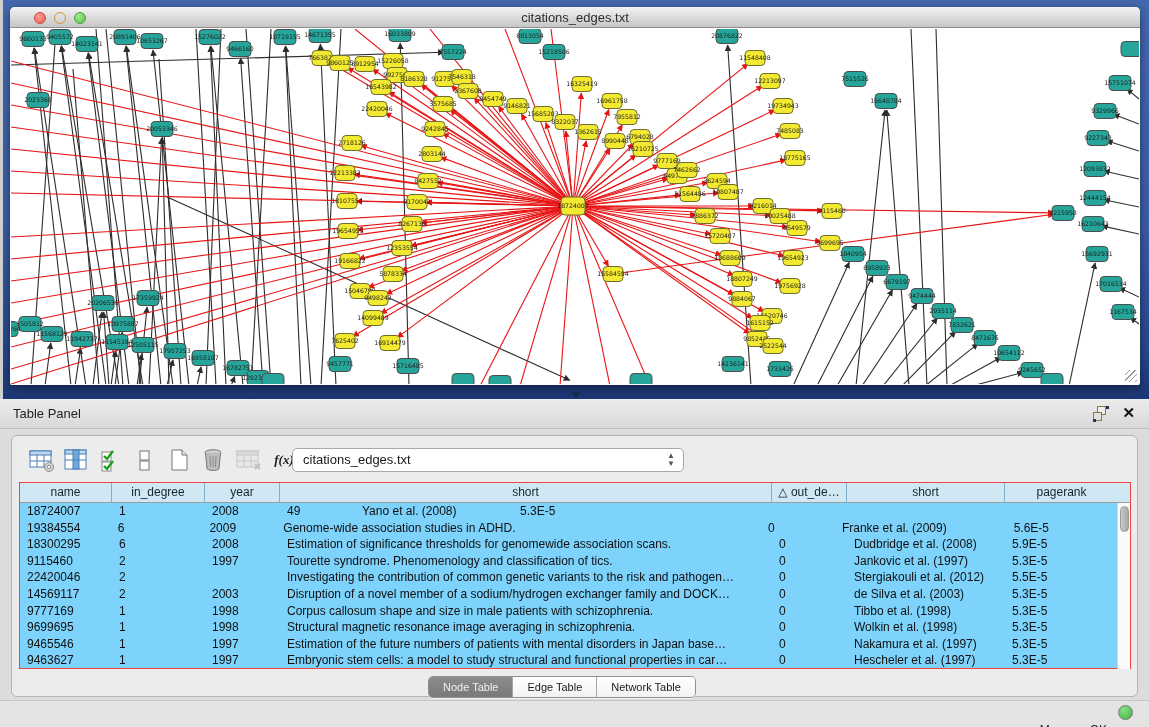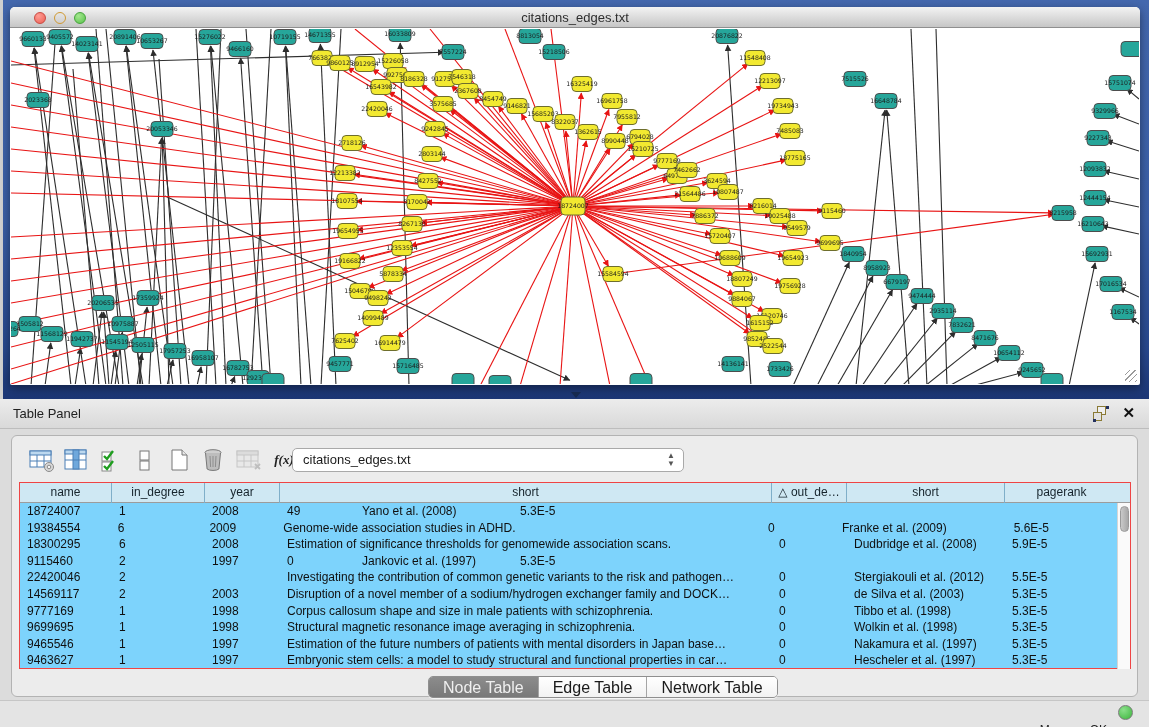--- a/index.html
+++ b/index.html
@@ -56,21 +56,21 @@
   #tbody{position:absolute;left:0;top:20px;width:1098px;height:166px;overflow:hidden;}
   .trow{display:flex;height:16.6px;font-size:12px;color:#101010;}
   .trow .tc{padding-left:7px;overflow:hidden;white-space:nowrap;line-height:16.5px;}
   #vscroll{position:absolute;right:0;top:20px;width:13px;height:166px;background:#fafafa;border-left:1px solid #d5d5d5;}
   #vthumb{position:absolute;left:1.5px;top:3px;width:9px;height:26px;border-radius:5px;
           background:linear-gradient(90deg,#c9c9c9,#a8a8a8);border:1px solid #9a9a9a;}
 
   
   #tabbar{position:absolute;left:416px;top:240px;height:22px;display:flex;border:1px solid #8f8f8f;border-radius:5px;overflow:hidden;
           box-shadow:0 1px 0 rgba(255,255,255,.7);}
-  .seg{height:30px;line-height:21px;font-size:16px;padding:0 14px;background:linear-gradient(180deg,#ffffff,#ececec);
+  .seg{height:30px;line-height:21px;font-size:11px;padding:0 14px;background:linear-gradient(180deg,#ffffff,#ececec);
        color:#1a1a1a;border-right:1px solid #a5a5a5;cursor:pointer;}
   .seg:last-child{border-right:none;}
   .seg.active{background:linear-gradient(180deg,#8c8c8c,#6f6f6f);color:#efefef;}
 
   
   #statusbar{position:absolute;left:0;top:700px;width:1149px;height:27px;background:#e4e4e4;border-top:1px solid #c6c6c6;}
   #statusbar .mem{position:absolute;right:42px;top:6px;font-size:12px;color:#222;margin-top:16px;}
   #mem-dot{position:absolute;right:16px;top:4px;width:15px;height:15px;border-radius:50%;
            background:radial-gradient(circle at 35% 30%,#8ae08a,#3cb53c);border:1px solid #7a7a7a;}
 </style>
@@ -637,20 +637,21 @@
               <div class="tc" style="width: 75px;">2008</div>
               <div class="tc" style="width: 492px;">Estimation of significance thresholds for genomewide association scans.</div>
               <div class="tc" style="width: 75px;">0</div>
               <div class="tc" style="width: 158px;">Dudbridge et al. (2008)</div>
               <div class="tc" style="width: 113px;">5.9E-5</div>
             </div>
             <div class="trow">
               <div class="tc" style="width: 92px;">9115460</div>
               <div class="tc" style="width: 93px;">2</div>
               <div class="tc" style="width: 75px;">1997</div>
+              <div class="tc" style="width: 492px;">Tourette syndrome. Phenomenology and classification of tics.</div>
               <div class="tc" style="width: 75px;">0</div>
               <div class="tc" style="width: 158px;">Jankovic et al. (1997)</div>
               <div class="tc" style="width: 113px;">5.3E-5</div>
             </div>
             <div class="trow">
               <div class="tc" style="width: 92px;">22420046</div>
               <div class="tc" style="width: 93px;">2</div>
               <div class="tc" style="width: 75px; margin-top: 24px;">2012</div>
               <div class="tc" style="width: 492px;">Investigating the contribution of common genetic variants to the risk and pathogen…</div>
               <div class="tc" style="width: 75px;">0</div>

